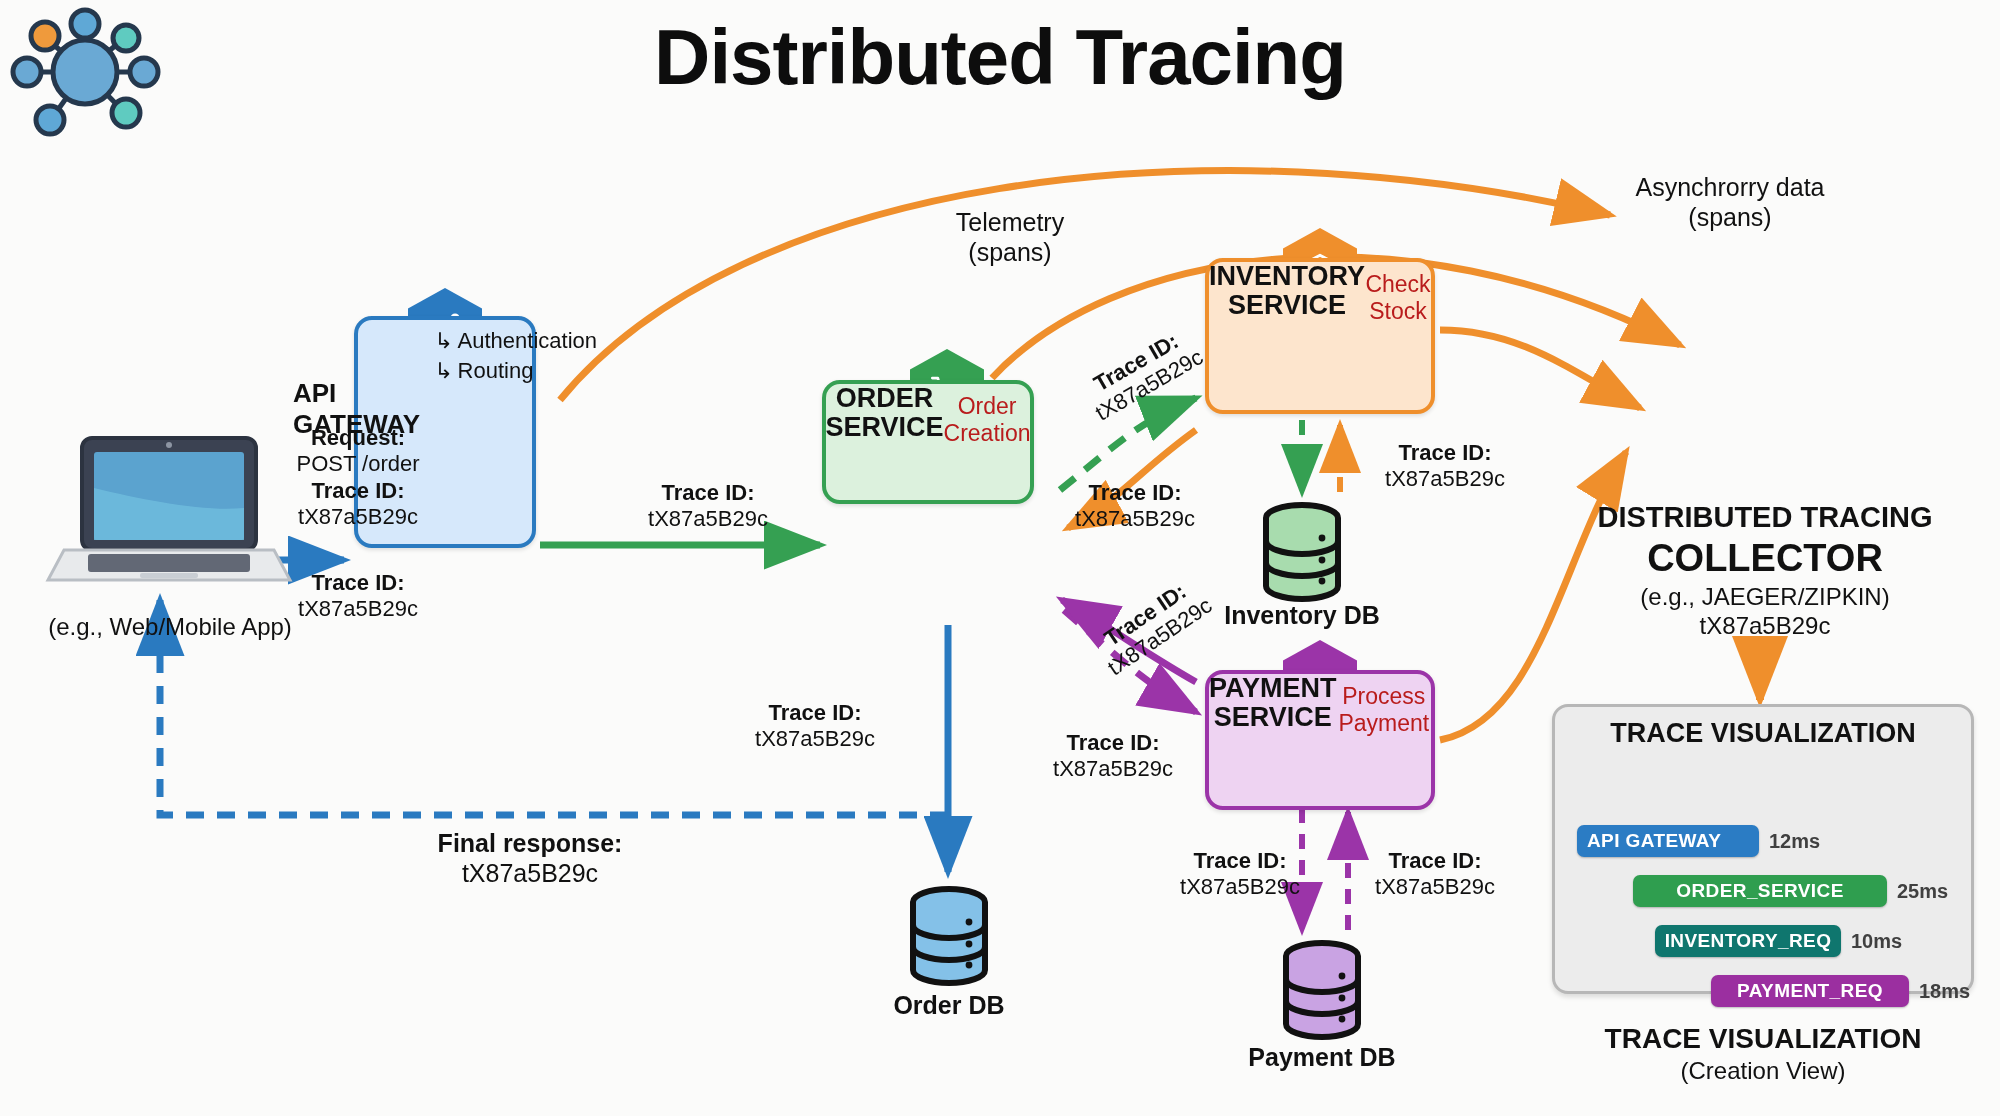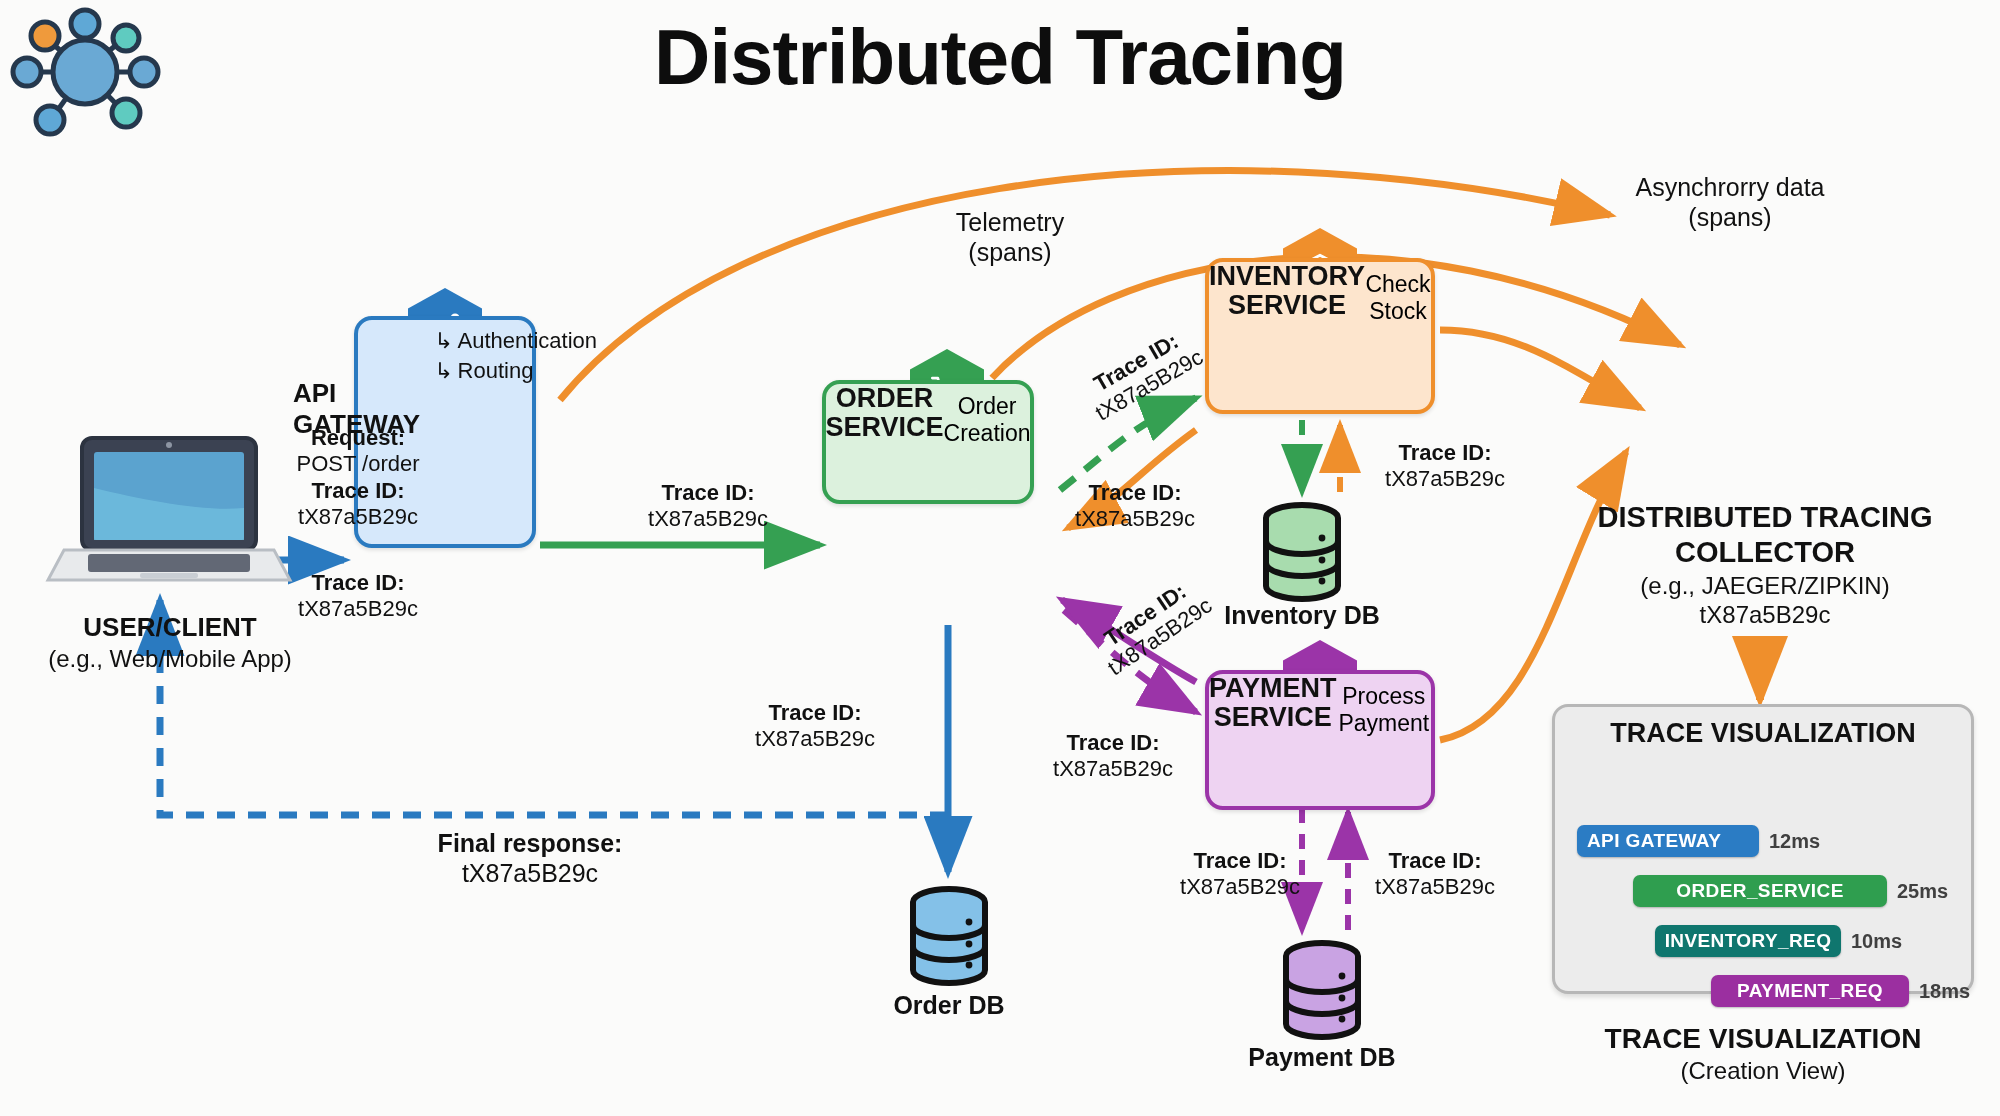--- a/index.html
+++ b/index.html
@@ -8,21 +8,21 @@
   #wires{position:absolute;left:0;top:0;width:2000px;height:1116px;pointer-events:none;}
 
   .abs{position:absolute;}
   .ttl{left:0;top:12px;width:2000px;text-align:center;font-size:78px;font-weight:bold;color:#0d0d0d;letter-spacing:-1px;}
 
   
   .card{position:absolute;border-radius:18px;border:4px solid #0ea5e9;box-sizing:border-box;
         display:flex;flex-direction:row;align-items:flex-start;justify-content:center;
         box-shadow:0 2px 4px rgba(0,0,0,.12);}
   .card .cname{font-weight:bold;font-size:27px;color:#111;line-height:1.08;text-align:center;}
-  .card .csub{font-size:23px;color:#000000;margin-top:9px;text-align:center;}
+  .card .csub{font-size:23px;color:#b91c1c;margin-top:9px;text-align:center;}
 
   .hexbadge{position:absolute;width:74px;height:82px;display:flex;align-items:center;justify-content:center;
       clip-path:polygon(50% 0%,100% 25%,100% 75%,50% 100%,0% 75%,0% 25%);}
   .hexbadge svg{width:44px;height:44px;}
 
   
   #apigw{left:354px;top:316px;width:182px;height:232px;background:#d6e8fb;border-color:#2a7ac0;}
   #apigw .gwtitle{font-weight:bold;font-size:26px;color:#111;margin-top:58px;}
   #apigw .bullets{margin-top:6px;font-size:22px;color:#111;align-self:flex-start;padding-left:14px;line-height:1.35;}
 
@@ -121,21 +121,20 @@
   <svg id="laptop" class="abs" viewBox="0 0 250 160">
     <rect x="38" y="8" width="174" height="112" rx="10" fill="#3b4252" stroke="#2c3340" stroke-width="4"></rect>
     <rect x="50" y="22" width="150" height="88" rx="3" fill="#5ba3cf"></rect>
     <path d="M50 58 C100 70 160 82 200 78 L200 110 L50 110 Z" fill="#6fbcdd" opacity=".85"></path>
     <circle cx="125" cy="15" r="3" fill="#8d95a3"></circle>
     <path d="M20 120 L230 120 L246 150 L4 150 Z" fill="#e8eaec" stroke="#b9bec4" stroke-width="3"></path>
     <rect x="44" y="124" width="162" height="18" rx="3" fill="#4a5160" opacity=".85"></rect>
     <rect x="96" y="143" width="58" height="5" rx="2" fill="#c9ced4"></rect>
   </svg>
   <div class="cap" style="left:10px;top:612px;width:320px;">
-    <div class="big">USER/CLIENT</div>
     <div>(e.g., Web/Mobile App)</div>
   </div>
 
   
   <div class="hexbadge" style="left:408px;top:288px;background:#2a7ac0;">
     <svg viewBox="0 0 48 48" fill="none" stroke="#fff" stroke-width="3" stroke-linecap="round">
       <path d="M10 12 L18 12 L18 36 L10 36 Z" fill="none"></path>
       <path d="M18 24 L28 24"></path>
         <path d="M24 24 L32 14"></path>
         <path d="M24 24 L32 34"></path>
@@ -258,21 +257,21 @@
     <circle cx="85" cy="24" r="14" fill="#5fa8d6" stroke="#25384d" stroke-width="5"></circle>
     <circle cx="45" cy="36" r="14" fill="#ef9a3c" stroke="#25384d" stroke-width="5"></circle>
     <circle cx="126" cy="38" r="13" fill="#5fcbc0" stroke="#25384d" stroke-width="5"></circle>
     <circle cx="27" cy="72" r="14" fill="#6aa9d4" stroke="#25384d" stroke-width="5"></circle>
     <circle cx="144" cy="72" r="14" fill="#6aa9d4" stroke="#25384d" stroke-width="5"></circle>
     <circle cx="50" cy="120" r="14" fill="#5fa8d6" stroke="#25384d" stroke-width="5"></circle>
     <circle cx="126" cy="113" r="14" fill="#5fcbc0" stroke="#25384d" stroke-width="5"></circle>
   </svg>
   <div class="cap" style="left:1540px;top:500px;width:450px;">
     <div class="big" style="font-size:29px;">DISTRIBUTED TRACING</div>
-    <div class="big" style="font-size:29px;">COLLECTOR</div>
+    <div class="big" style="font-size:38px;">COLLECTOR</div>
     <div>(e.g., JAEGER/ZIPKIN)</div>
     <div>tX87a5B29c</div>
   </div>
 
   
   <div class="lbl" style="left:268px;top:425px;width:180px;">
     <div class="bl">Request:</div>
     <div>POST /order</div>
     <div class="bl">Trace ID:</div>
     <div>tX87a5B29c</div>

